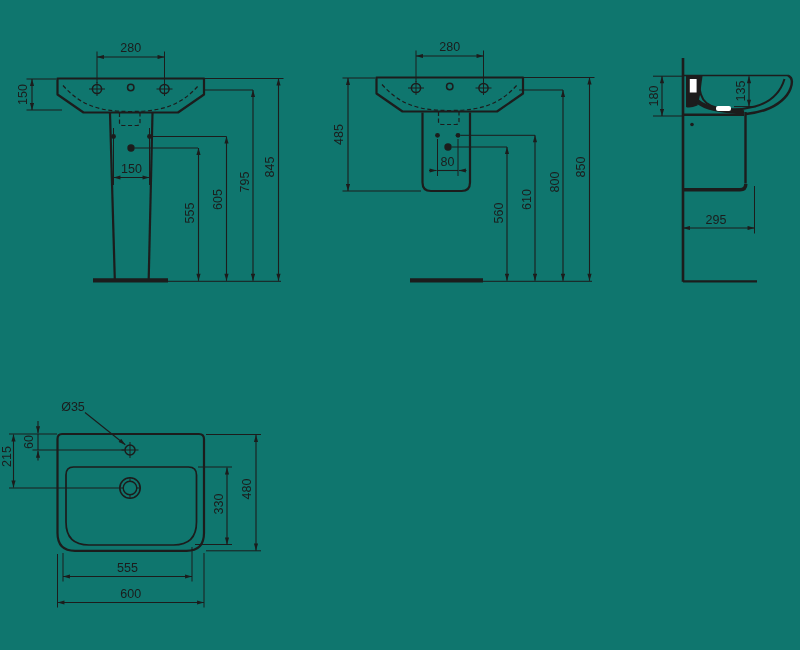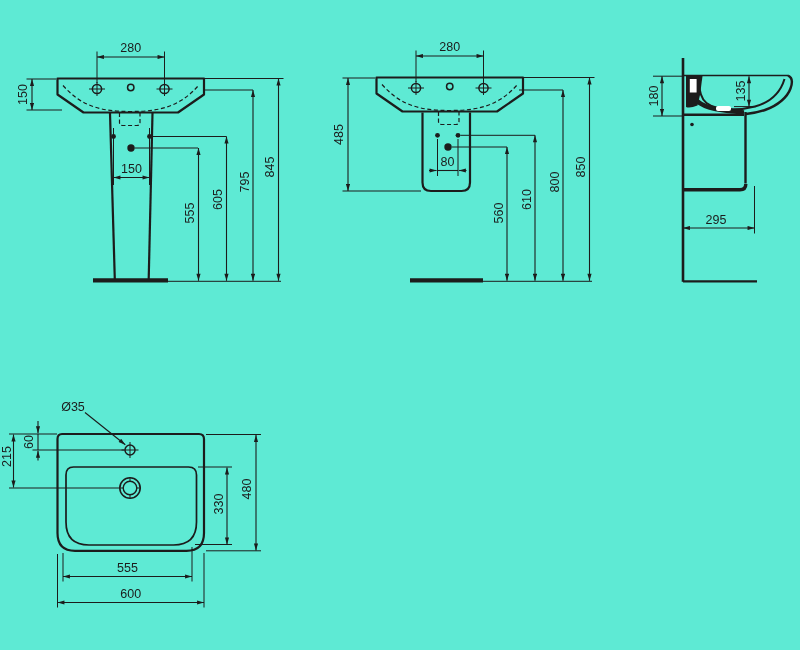--- a/index.html
+++ b/index.html
@@ -1,16 +1,16 @@
 <!DOCTYPE html>
 <html><head>
 <meta charset="utf-8">
 <style>
   html,body{margin:0;padding:0;background:#ffffff;}
-  .stage{position:relative;width:800px;height:650px;background:#5eead4;overflow:hidden;}
+  .stage{position:relative;width:800px;height:650px;background:#0f766e;overflow:hidden;}
   svg{display:block;}
   .ln{stroke:#1c1c1c;fill:none;stroke-width:2.2;stroke-linejoin:round;stroke-linecap:butt;}
   .ln15{stroke:#1c1c1c;fill:none;stroke-width:1.5;}
   .thin{stroke:#1c1c1c;fill:none;stroke-width:1;}
   .dim{stroke:#1c1c1c;fill:none;stroke-width:1.1;}
   .dash{stroke:#1c1c1c;fill:none;stroke-width:1.2;stroke-dasharray:4 2.6;}
   .thick{stroke:#1c1c1c;fill:none;stroke-width:4.2;}
   .fillb{fill:#1c1c1c;stroke:none;}
   .txt{font-family:"Liberation Sans","DejaVu Sans",sans-serif;font-size:12.5px;fill:#1c1c1c;
        text-anchor:middle;dominant-baseline:central;}

